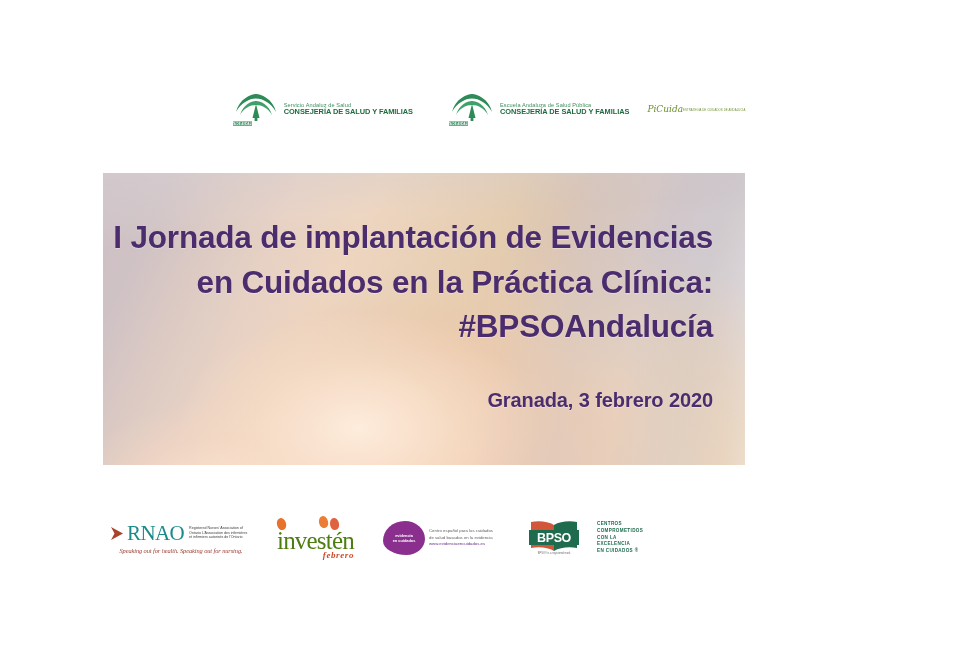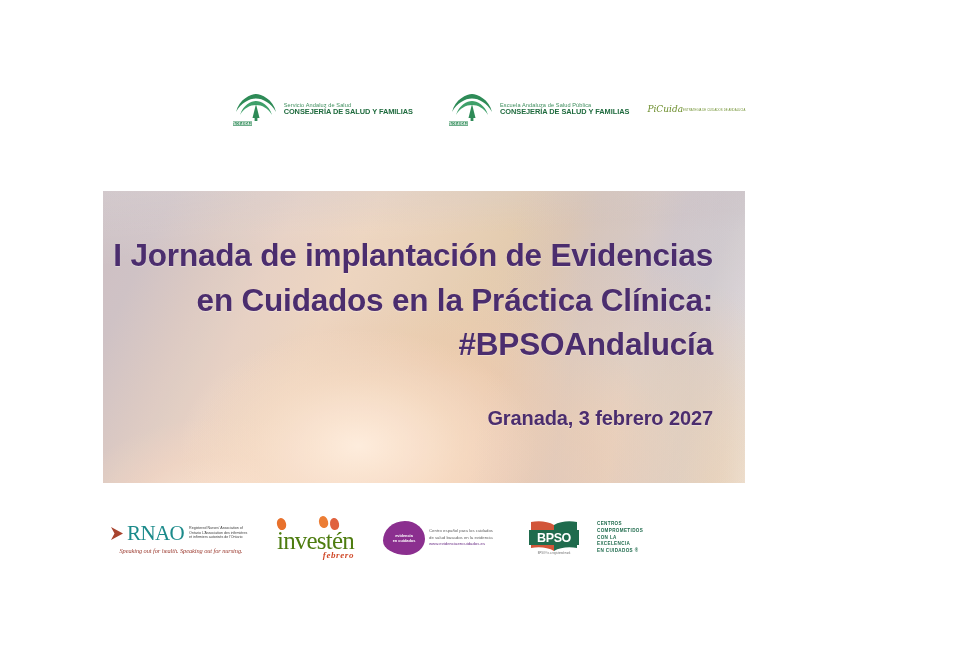--- a/index.html
+++ b/index.html
@@ -91,21 +91,21 @@
     letter-spacing: 0.1px;
     white-space: nowrap;
     transform: scaleY(1.2);
     margin-top: 1.5px;
   }
 
   
   .banner {
     position: absolute;
     left: 103px;
-    top: 191px;
+    top: 173px;
     width: 642px;
     height: 292px;
     overflow: hidden;
   }
   .banner-photo {
     position: absolute;
     inset: 0;
     background:
       
       radial-gradient(ellipse 230px 150px at 255px 255px, rgba(255,238,222,0.92) 0%, rgba(250,226,205,0.5) 45%, rgba(240,214,196,0) 78%),
@@ -347,21 +347,21 @@
 
   </div>
 
   <div class="banner">
     <div class="banner-photo"></div>
     <div class="banner-veil"></div>
     <div class="banner-text">
       <div class="title-line">I Jornada de implantación de Evidencias</div>
       <div class="title-line">en Cuidados en la Práctica Clínica:</div>
       <div class="title-line">#BPSOAndalucía</div>
-      <div class="date-line">Granada, 3 febrero 2027</div>
+      <div class="date-line">Granada, 3 febrero 2020</div>
     </div>
   </div>
 
   <div class="bottom-logos">
 
     <div class="rnao-logo">
       <div class="rnao-row">
         <svg class="rnao-arrow" viewBox="0 0 13 15">
           <path d="M0 1 L12 7.5 L0 14 L3.5 7.5 Z" fill="#a8432e"></path>
         </svg>

